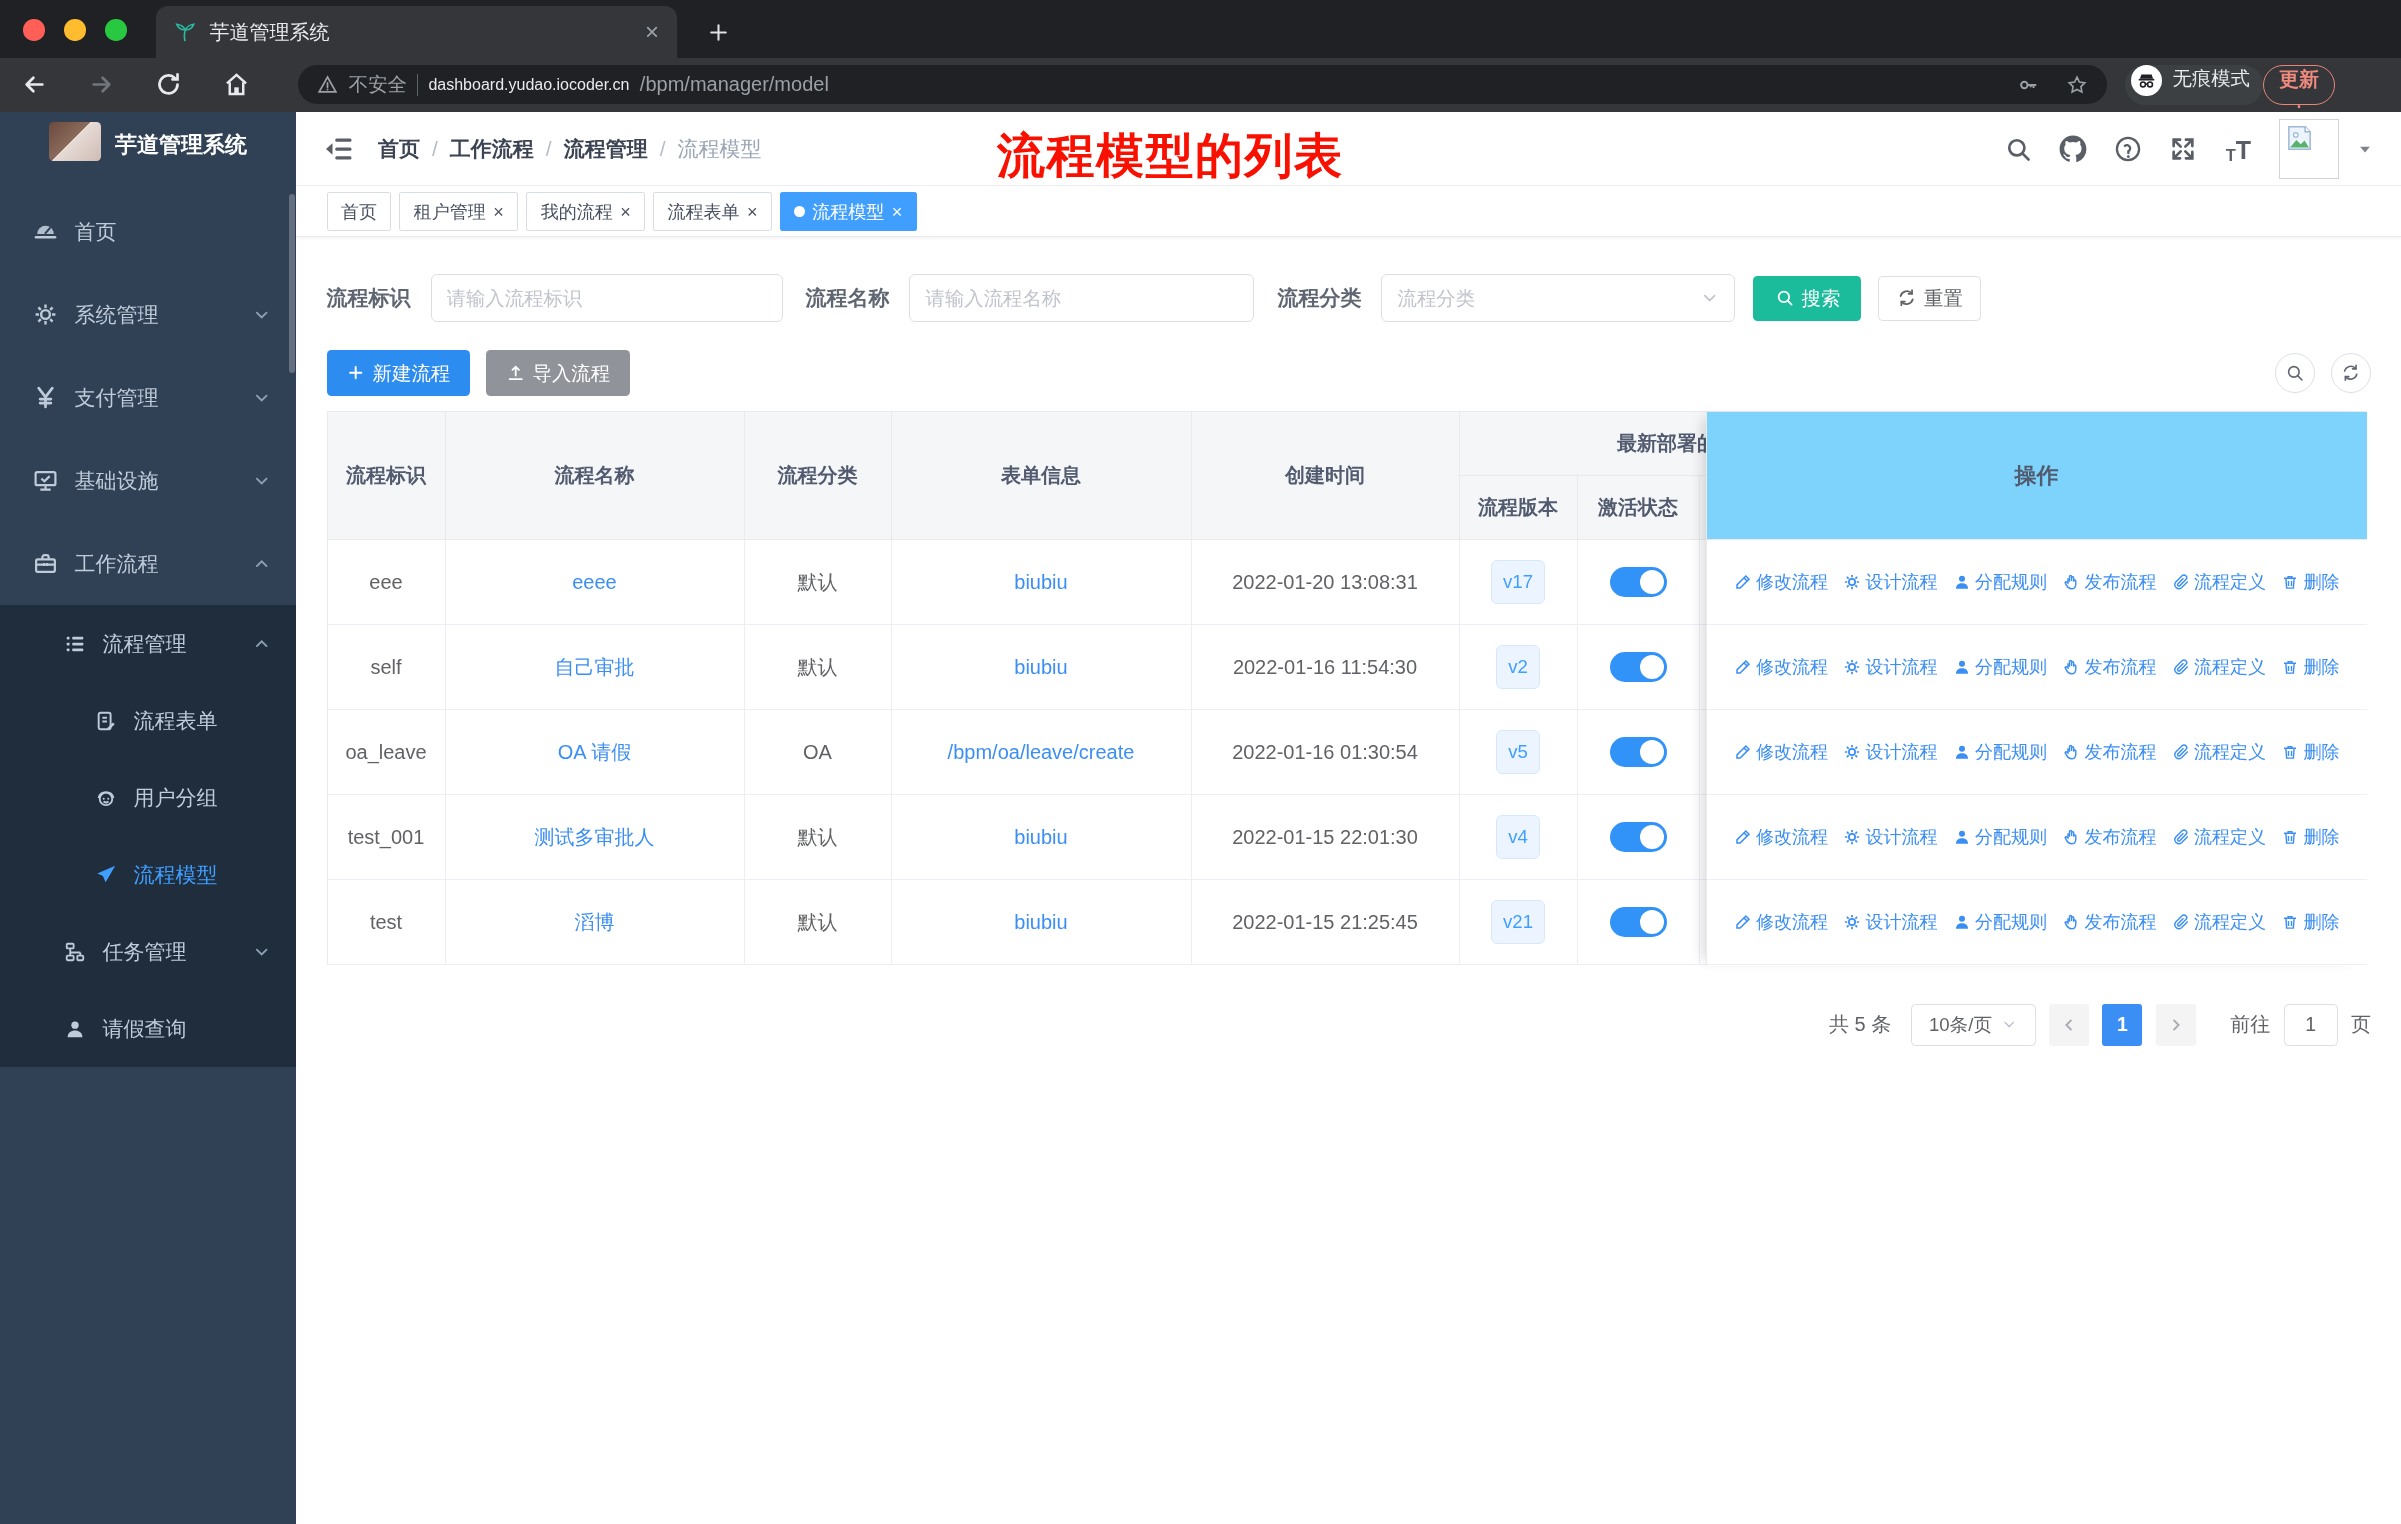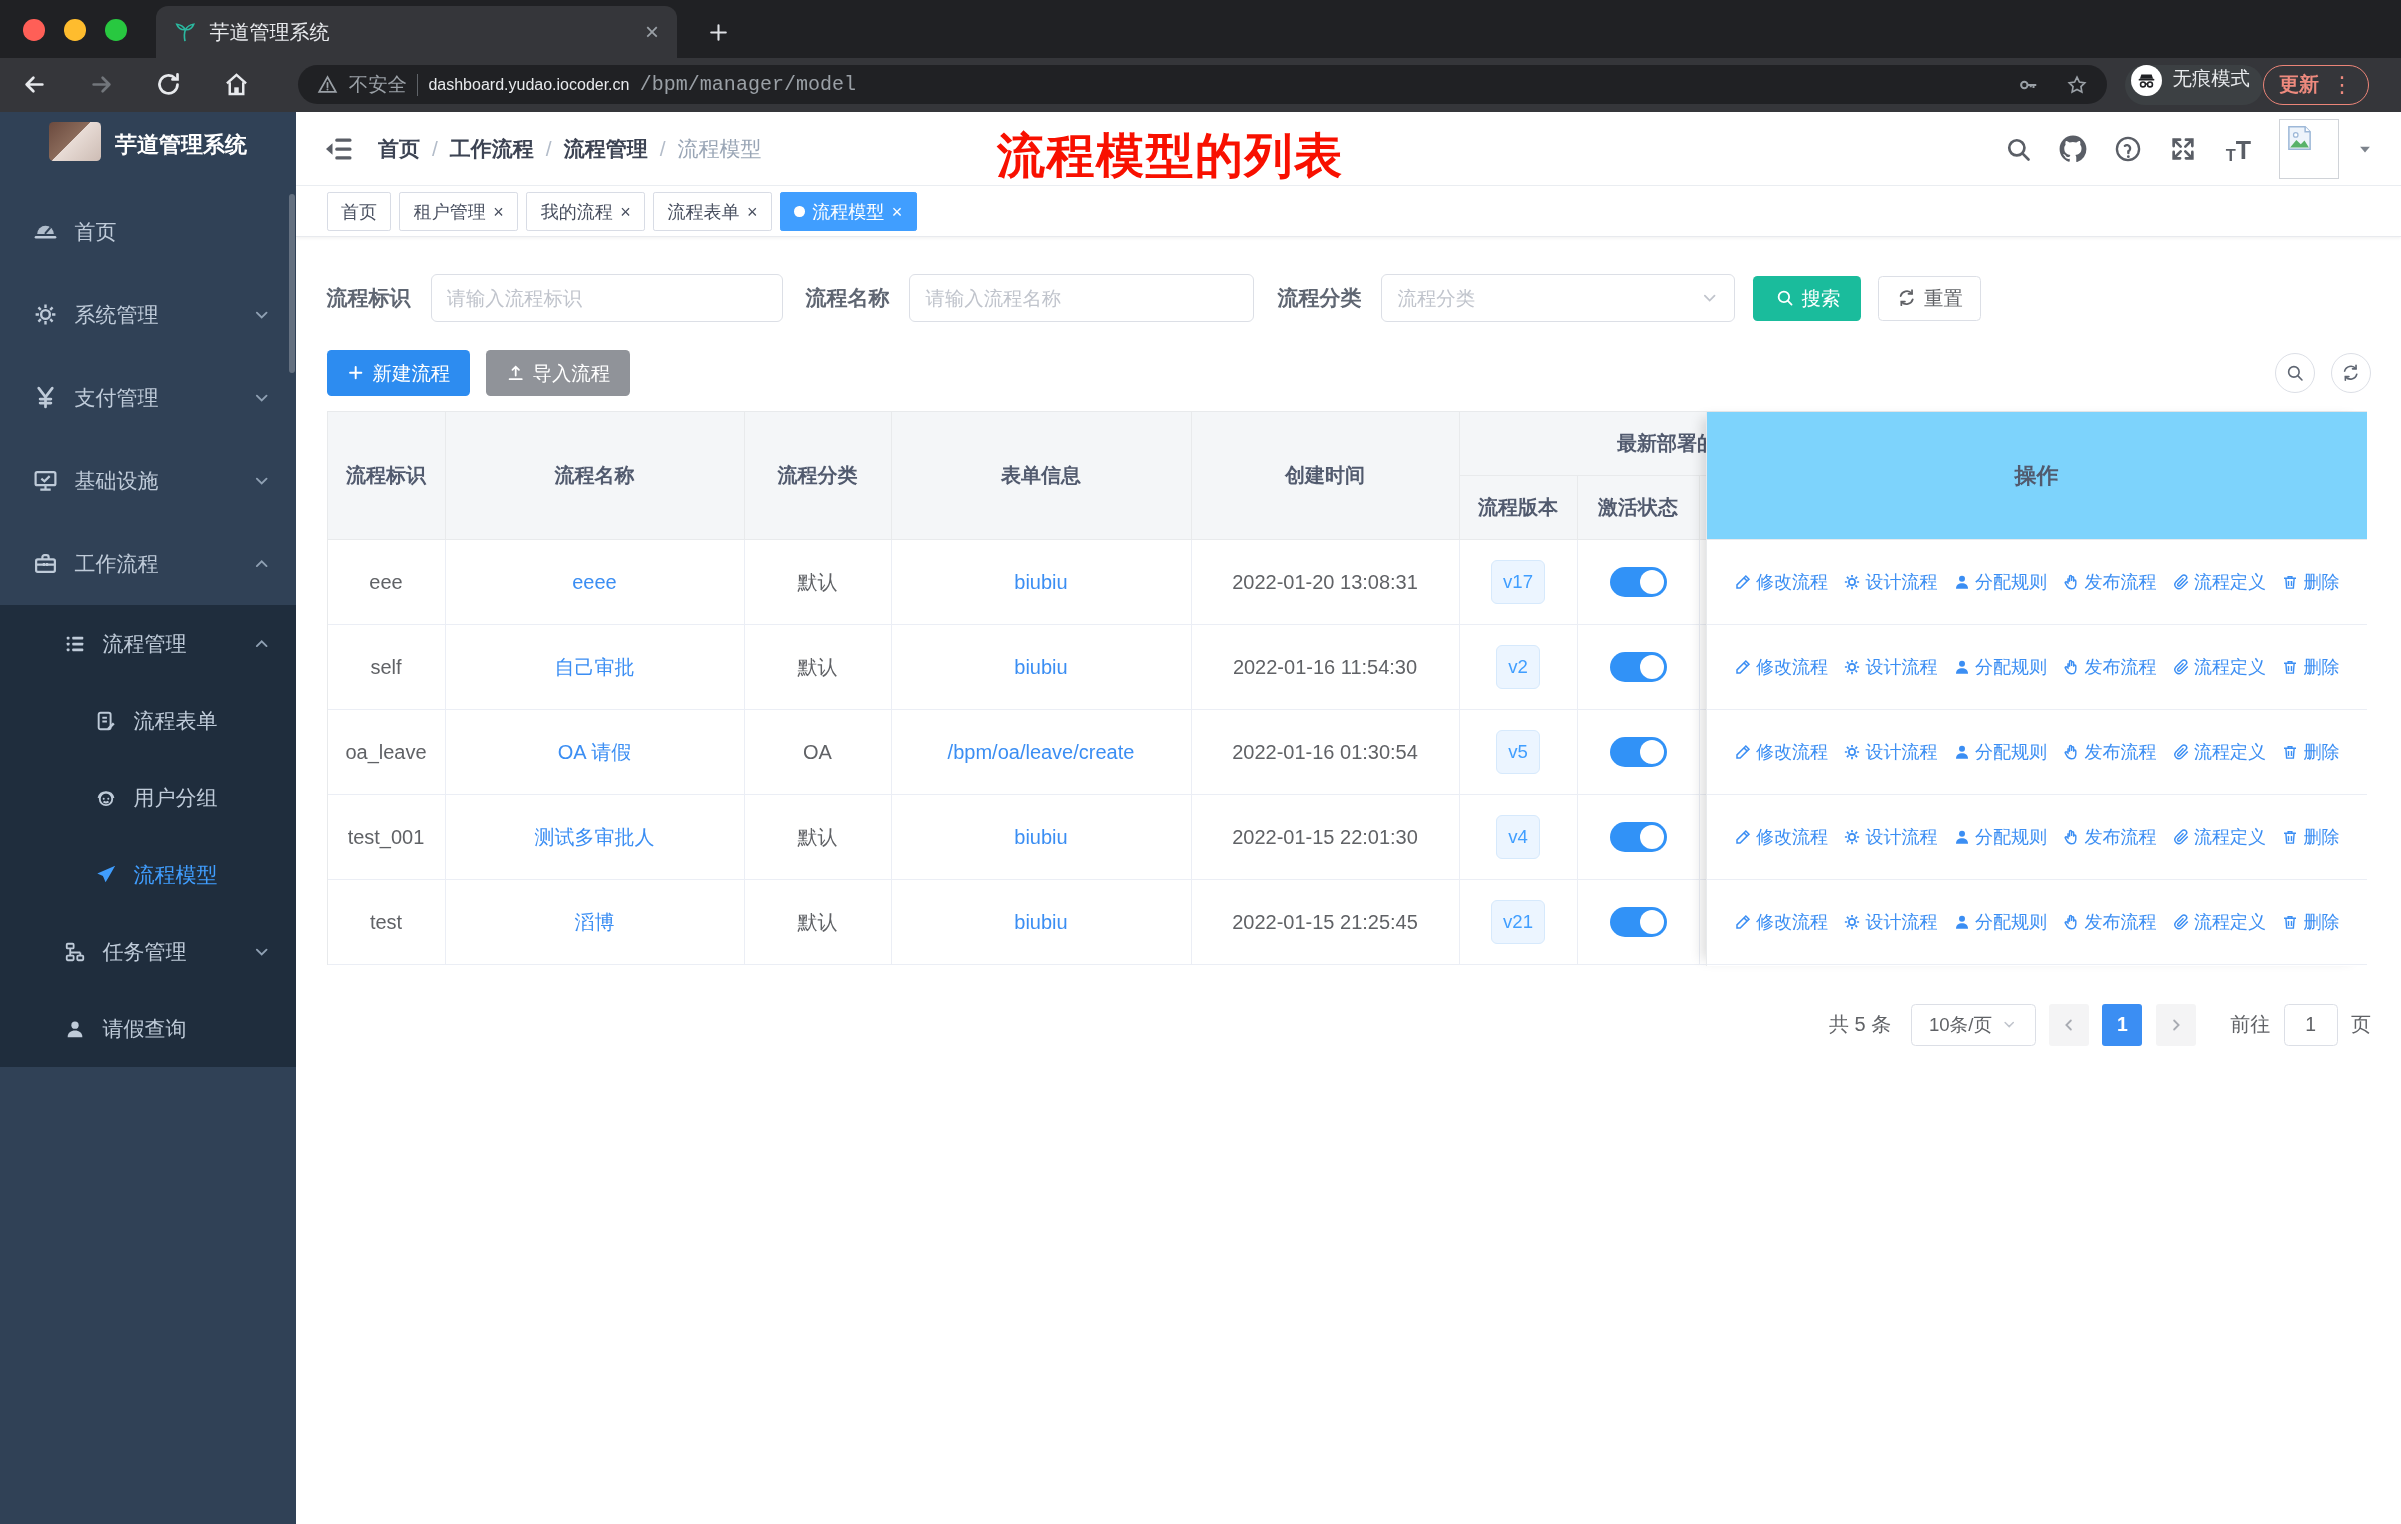--- a/index.html
+++ b/index.html
@@ -20,29 +20,29 @@
   .btab-x { color:#9aa0a6; font-size:24px; line-height:1; }
   .newtab { position:absolute; left:698px; top:12px; width:40px; height:40px; display:flex;
     align-items:center; justify-content:center; color:#dfe1e5; }
   .chrome-url { position:absolute; top:58px; left:0; right:0; height:54px; background:#35363a; }
   .nav-ic { position:absolute; top:13.4px; width:27px; height:27px; }
   .addr { position:absolute; left:298px; top:7.4px; width:1809px; height:39px; border-radius:19.4px;
     background:#202124; display:flex; align-items:center; padding:0 19.4px; gap:10.4px; }
   .addr-sec { color:#9aa0a6; font-size:19.4px; white-space:nowrap; }
   .addr-div { width:0.7px; height:22px; background:#5f6368; }
   .addr-host { color:#e8eaed; font-size:16px; white-space:nowrap; }
-  .addr-path { color:#9aa0a6; font-size:20px; white-space:nowrap;font-family:Liberation Mono, monospace; }
+  .addr-path { color:#9aa0a6; font-size:20px; white-space:nowrap; }
   .addr-right { margin-left:auto; display:flex; gap:27px; align-items:center; }
   .incog { position:absolute; left:2125px; top:6.7px; height:40px; border-radius:20px; background:#3c4043;
     display:flex; gap:10.4px; padding:0 13.4px 0 6px; }
   .incog-circ { width:31px; height:31px; border-radius:50%; background:#fff; display:flex;
     align-items:center; justify-content:center; }
   .incog-label { color:#e8eaed; font-size:19.4px; white-space:nowrap; }
   .updatepill { position:absolute; left:2263px; top:6.7px; height:40px; border-radius:20px;
-    border:1.5px solid #ec8578; display:flex; align-items:center; gap:12px; padding:0 15px; }
+    border:1.5px solid #ec8578; display:flex; align-items:center; gap:12px; padding:0 15px;flex-direction:column; }
   .update-label { color:#ee8a7e; font-size:20px; font-weight:600; }
   .update-dots { color:#ee8a7e; font-size:22px; line-height:0.8; }
 
   
   .app { position:absolute; top:112px; left:0; right:0; bottom:0; }
   .sidebar { position:absolute; left:0; top:0; bottom:0; width:296px; background:#304156; }
   .logo-avatar { position:absolute; left:49px; top:9.7px; width:52px; height:39px; border-radius:4.5px;
     background:linear-gradient(135deg,#6b4a3e 0%,#8a6a5a 45%,#e8dcd6 46%,#cdbcb4 100%); }
   .app-title { position:absolute; left:115px; top:18px; font-size:22px; font-weight:700; color:#fff; white-space:nowrap; }
   .menu { position:absolute; top:78px; left:0; right:0; }

